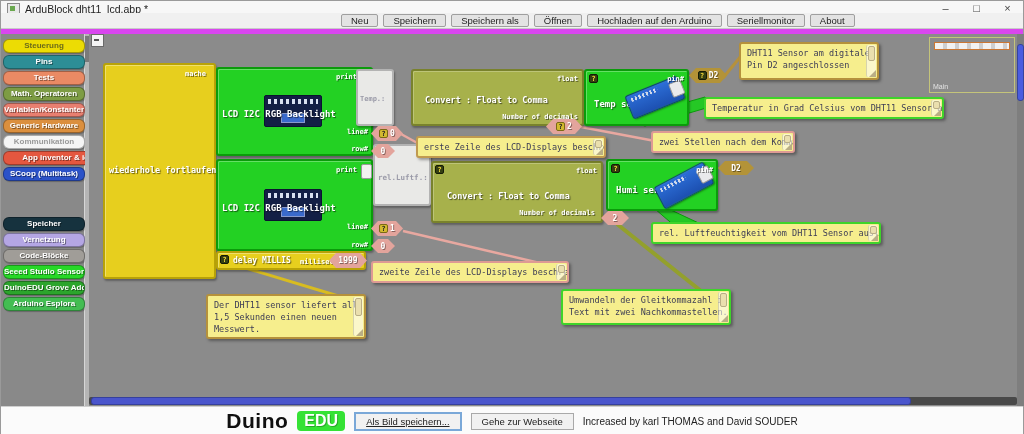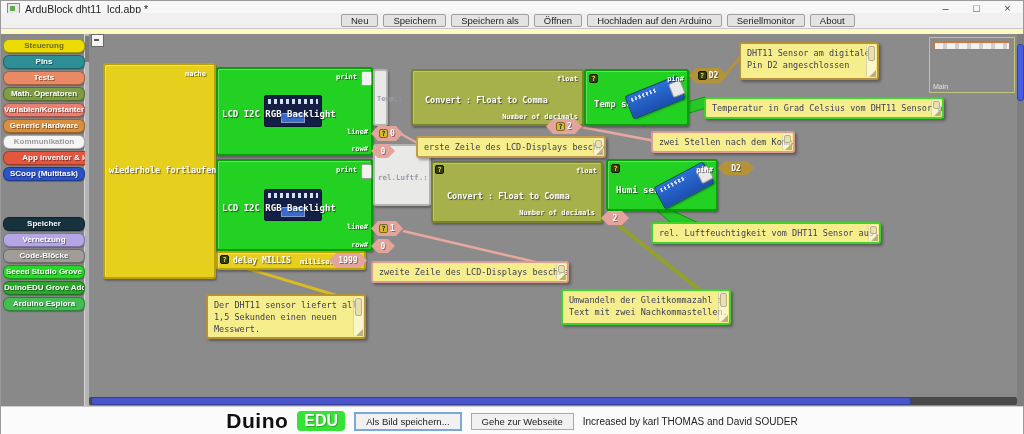--- a/index.html
+++ b/index.html
@@ -1,17 +1,17 @@
 <!DOCTYPE html>
 <html><head>
 <meta charset="utf-8">
 <style>
   html,body{margin:0;padding:0;width:1024px;height:434px;overflow:hidden;
     font-family:"Liberation Sans",sans-serif;background:#8b8b8b;}
-  #win{position:relative;width:1024px;height:434px;border:1px solid #9a9a9a;box-sizing:border-box;background:#fef9c3;}
+  #win{position:relative;width:1024px;height:434px;border:1px solid #9a9a9a;box-sizing:border-box;background:#d946ef;}
   
   #titlebar{position:absolute;left:0;top:0;width:100%;height:17px;background:#f7f7f7;border-bottom:1px solid #e2e2e2;display:flex;align-items:center;box-sizing:border-box;}
   #appicon{width:11px;height:11px;margin:0 5px 0 6px;border:1px solid #8a8a8a;background:#e8e8e8;position:relative;}
   #appicon::after{content:"";position:absolute;left:2px;top:2px;width:5px;height:5px;background:#6aa84f;}
   #title{font-size:10.5px;color:#222;}
   #wctrl{margin-left:auto;display:flex;}
   .wc{width:31px;height:16px;text-align:center;font-size:11px;color:#444;line-height:15px;cursor:pointer;}
   
   #toolbar{position:absolute;left:0;top:12px;width:100%;height:16px;background:#f0f0f0;border-bottom:1px solid #c9c9c9;box-sizing:border-box;}
   #tbtns{position:absolute;left:340px;top:1px;display:flex;gap:5px;}
@@ -60,21 +60,21 @@
   #vthumb{position:absolute;left:0;top:10px;width:7px;height:57px;background:#4a5ce0;border-radius:3px;border:1px solid #36449c;box-sizing:border-box;}
   #hscroll{position:absolute;left:0;bottom:1px;height:8px;width:928px;background:#494949;z-index:6;border-radius:2px;}
   #hthumb{position:absolute;left:2px;top:0;height:8px;width:820px;background:#4a55cc;border:1px solid #36409c;border-radius:3px;box-sizing:border-box;}
   #collapse{position:absolute;left:2px;top:0;width:11px;height:11px;background:#f4f4f4;border:1px solid #6a6a6a;z-index:4;}
   #collapse::after{content:"";position:absolute;left:2px;top:4px;width:5px;height:2px;background:#555;}
   
   #footer{position:absolute;left:0;top:405px;width:100%;height:29px;background:#fbfbfb;border-top:1px solid #cfcfcf;display:flex;align-items:center;justify-content:center;gap:9px;box-sizing:border-box;}
   #logo-duino{font-family:"Liberation Sans",sans-serif;font-weight:bold;font-size:21px;color:#101010;letter-spacing:.5px;}
   #logo-edu{background:#35e235;color:#fff;font-weight:bold;font-size:16px;padding:1px 7px;border-radius:4px;text-shadow:1px 1px 0 rgba(0,0,0,.25);}
   .fbtn{font-size:9.5px;color:#222;background:#f1f1f1;border:1px solid #a9a9a9;padding:2px 10px;cursor:pointer;}
-  .fbtn.focus{border:2px solid #7aa8d8;}
+  .fbtn.focus{border:2px solid #7aa8d8;text-decoration:underline;}
   #credit{font-size:10px;color:#222;}
 </style>
 </head>
 <body>
 
 <div id="win">
 
   <div id="titlebar">
     <span id="appicon"></span>
     <span id="title">ArduBlock dht11_lcd.abp *</span>
@@ -104,21 +104,21 @@
         <div class="pill sh" style="background: rgb(234, 138, 100); color: rgb(255, 255, 255);">Tests</div>
         <div class="pill sh" style="background: rgb(125, 156, 68); color: rgb(255, 255, 255);">Math. Operatoren</div>
         <div class="pill sh" style="background: rgb(232, 127, 112); color: rgb(255, 255, 255);">Variablen/Konstanten</div>
         <div class="pill sh" style="background: rgb(219, 143, 62); color: rgb(255, 255, 255);">Generic Hardware</div>
         <div class="pill" style="background: rgb(245, 245, 245); color: rgb(154, 154, 154);">Kommunikation</div>
         <div class="pill sh" style="background: rgb(228, 87, 63); color: rgb(255, 255, 255); padding-left: 13px;">App inventor &amp; iot</div>
         <div class="pill sh" style="background: rgb(43, 82, 200); color: rgb(255, 255, 255);">SCoop (Multitask)</div>
         <div class="pill sh" style="background: rgb(22, 50, 62); color: rgb(255, 255, 255); margin-top: 36px;">Speicher</div>
         <div class="pill sh" style="background: rgb(180, 166, 228); color: rgb(255, 255, 255);">Vernetzung</div>
         <div class="pill sh" style="background: rgb(160, 157, 152); color: rgb(255, 255, 255);">Code-Blöcke</div>
-        <div class="pill sh" style="background: rgb(39, 216, 39); color: rgb(255, 255, 255);">Seeed Studio Grove</div>
+        <div class="pill sh" style="background: rgb(39, 216, 39); color: rgb(255, 255, 255);">Seeed Studio Sensor</div>
         <div class="pill sh" style="background: rgb(44, 165, 44); color: rgb(255, 255, 255);">DuinoEDU Grove Add</div>
         <div class="pill sh" style="background: rgb(67, 189, 82); color: rgb(255, 255, 255);">Arduino Esplora</div>
       </div>
     <div id="sbscroll"></div>
 
     <div id="canvas">
 
       <svg id="wires" width="936" height="372">
         <line x1="634" y1="44" x2="652" y2="22" stroke="#b5913c" stroke-width="3"></line>
         <polygon points="535,86 556,92 624,72 616,63" fill="#25c825" stroke="#0b9b0b"></polygon>
@@ -146,21 +146,21 @@
         <span class="blabel" style="right:3px;top:76px;">row#</span>
       </div>
       <div class="hex" style="left:282px;top:92px;width:32px;height:15px;">
         <span class="q">?</span>
         <span>0</span>
       </div>
       <div class="hex" style="left:282px;top:110px;width:24px;height:14px;">
         <span>0</span>
       </div>
 
-      <div class="blk grayb" style="left:284px;top:35px;width:15px;height:57px;">
+      <div class="blk grayb" style="left:267px;top:35px;width:38px;height:57px;">
         <span class="gtext" style="left:2px;top:24px;font-size:7px;">Temp.:</span>
       </div>
 
       <div class="blk olive" style="left:322px;top:35px;width:173px;height:57px;">
         <span class="btitle" style="left:12px;top:24px;font-size:8.5px;">Convert : Float to Comma</span>
         <span class="blabel" style="right:4px;top:4px;">float</span>
         <span class="blabel" style="right:4px;bottom:3px;">Number of decimals</span>
       </div>
       <div class="hex" style="left:457px;top:85px;width:36px;height:15px;">
         <span class="q">?</span>

